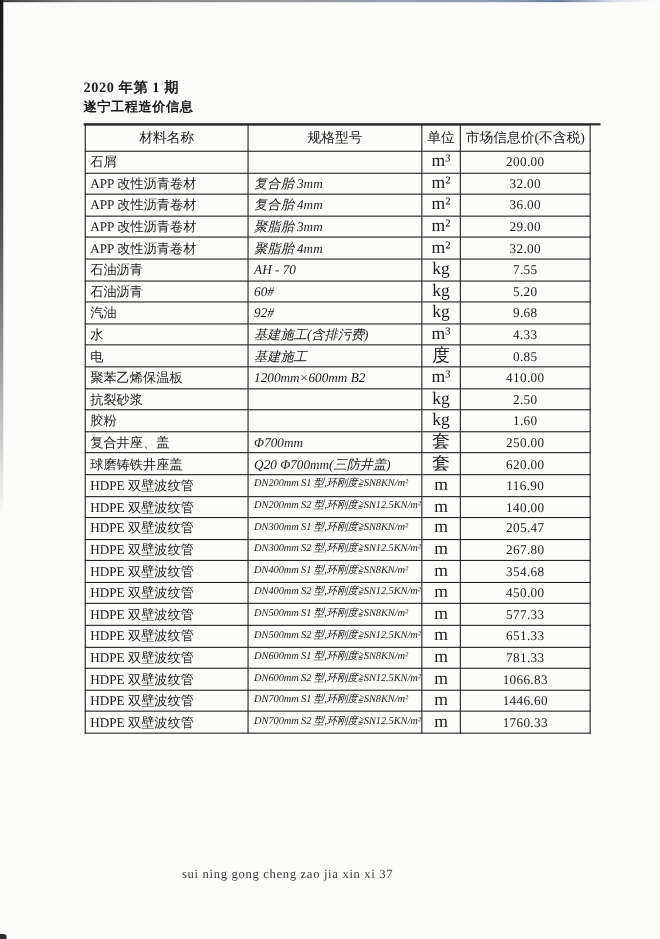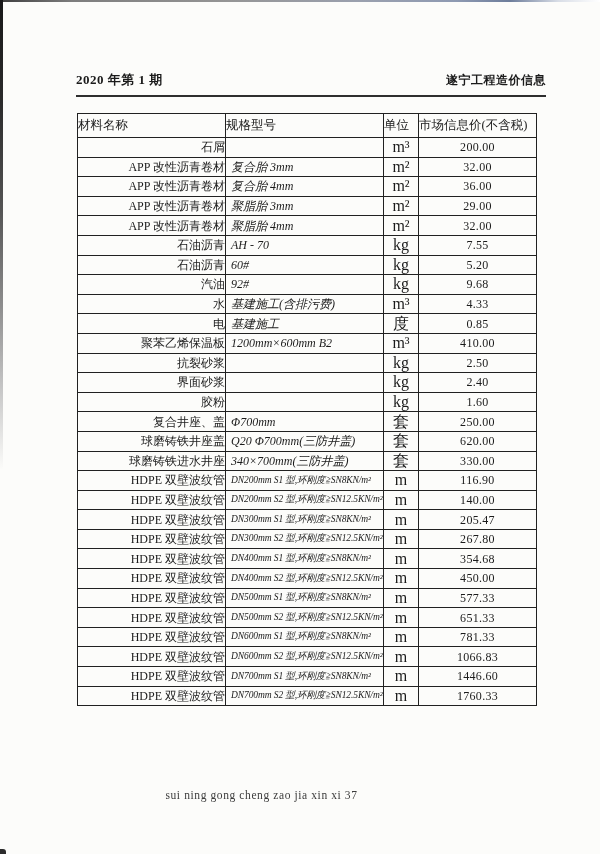--- a/index.html
+++ b/index.html
@@ -40,23 +40,24 @@
     border-radius: 0 3px 0 0;
   }
   
   .page-header {
     position: absolute;
     top: 71px;
     left: 76px;
     width: 470px;
     display: flex;
     justify-content: space-between;
-    align-items: center;
+    align-items: flex-start;
     border-bottom: 2px solid #2e2e2e;
     padding-bottom: 6px;
+    flex-direction: column;
   }
   .issue-label {
     font-size: 13px;
     font-weight: bold;
     letter-spacing: 0.5px;
   }
   .publication-title {
     font-size: 12px;
     font-weight: bold;
     letter-spacing: 0.5px;
@@ -75,27 +76,27 @@
     border: 1.5px solid #212121;
     font-weight: normal;
     font-size: 12px;
     white-space: nowrap;
     overflow: hidden;
     padding: 0;
     line-height: 1;
   }
   .price-table thead th {
     height: 23px;
-    text-align: left;
+    text-align: center;
     font-size: 12.5px;
   }
   .price-table tbody td {
     height: 18.6px;
   }
-  td.cell-name  { text-align: right;  padding-left: 4px; }
+  td.cell-name  { text-align: left;  padding-left: 4px; }
   td.cell-spec  { text-align: left;  padding-left: 5px; font-style: italic; }
   td.cell-unit  { text-align: center; font-size: 16px; }
   td.cell-price { text-align: center; letter-spacing: 0.3px; }
   td.condensed  { font-size: 9.5px; letter-spacing: -0.1px; }
   
   .page-footer {
     position: absolute;
     top: 789px;
     left: 0;
     width: 523px;
@@ -213,26 +214,20 @@
       </tr>
 
 
       <tr>
         <td class="cell-name">抗裂砂浆</td>
         <td class="cell-spec"></td>
         <td class="cell-unit">kg</td>
         <td class="cell-price">2.50</td>
       </tr>
 
-      <tr>
-        <td class="cell-name">界面砂浆</td>
-        <td class="cell-spec"></td>
-        <td class="cell-unit">kg</td>
-        <td class="cell-price">2.40</td>
-      </tr>
 
       <tr>
         <td class="cell-name">胶粉</td>
         <td class="cell-spec"></td>
         <td class="cell-unit">kg</td>
         <td class="cell-price">1.60</td>
       </tr>
 
       <tr>
         <td class="cell-name">复合井座、盖</td>
@@ -241,26 +236,20 @@
         <td class="cell-price">250.00</td>
       </tr>
 
       <tr>
         <td class="cell-name">球磨铸铁井座盖</td>
         <td class="cell-spec">Q20 Φ700mm(三防井盖)</td>
         <td class="cell-unit">套</td>
         <td class="cell-price">620.00</td>
       </tr>
 
-      <tr>
-        <td class="cell-name">球磨铸铁进水井座</td>
-        <td class="cell-spec">340×700mm(三防井盖)</td>
-        <td class="cell-unit">套</td>
-        <td class="cell-price">330.00</td>
-      </tr>
 
       <tr>
         <td class="cell-name">HDPE 双壁波纹管</td>
         <td class="cell-spec condensed">DN200mm S1 型,环刚度≧SN8KN/m²</td>
         <td class="cell-unit">m</td>
         <td class="cell-price">116.90</td>
       </tr>
 
       <tr>
         <td class="cell-name">HDPE 双壁波纹管</td>

